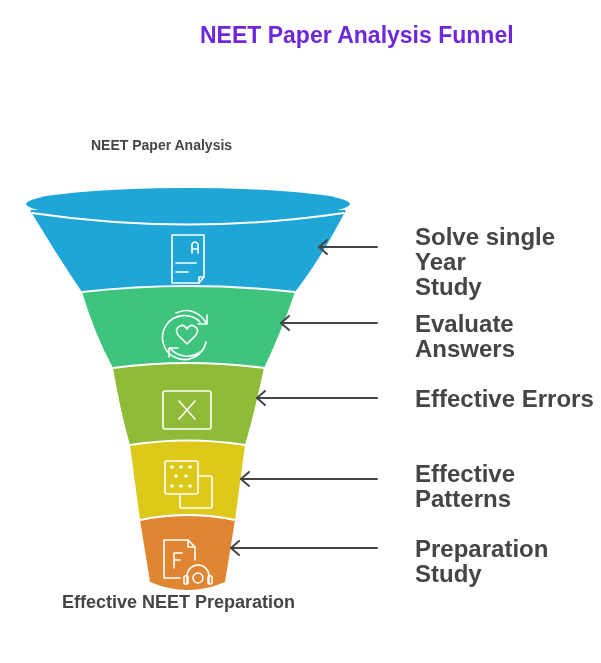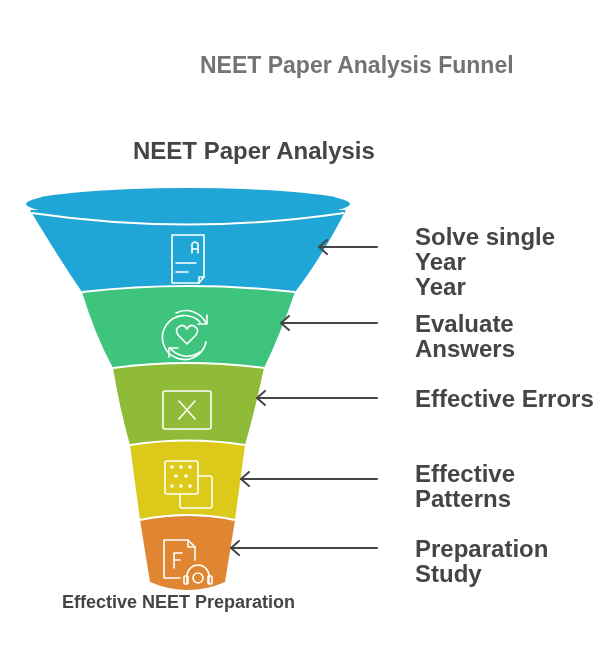--- a/index.html
+++ b/index.html
@@ -1,19 +1,19 @@
 <!DOCTYPE html>
 <html><head>
   <meta charset="utf-8">
   <style>
     html, body { margin: 0; padding: 0; background: #ffffff; }
     body { width: 601px; height: 663px; position: relative; overflow: hidden;
            font-family: "Liberation Sans", "DejaVu Sans", sans-serif; color: #3d3d3d; }
-    .title { position: absolute; left: 200px; top: 52px; font-size: 23px; font-weight: bold; color: #737373; white-space: nowrap; }
-    .top-label { position: absolute; left: 91px; top: 137px; font-size: 24px; font-weight: bold; color: #454545; white-space: nowrap; margin-left: 42px; }
+    .title { position: absolute; left: 200px; top: 22px; font-size: 23px; font-weight: bold; color: #6d28d9; white-space: nowrap; }
+    .top-label { position: absolute; left: 91px; top: 137px; font-size: 14px; font-weight: bold; color: #454545; white-space: nowrap; }
     .bottom-label { position: absolute; left: 62px; top: 592px; font-size: 18px; font-weight: bold; color: #454545; white-space: nowrap; }
     .step-label { position: absolute; left: 403px; font-size: 24px; font-weight: bold; color: #454545; line-height: 25px; width: 190px; margin-left: 12px; }
     svg.funnel { position: absolute; left: 0; top: 0; }
   </style>
 </head>
 <body>
 
 <div class="title">NEET Paper Analysis Funnel</div>
 <div class="top-label">NEET Paper Analysis</div>
 
@@ -107,20 +107,20 @@
     <path d="M249,472 L241,479 L249,486"></path>
   </g>
   <g fill="none" stroke="#454545" stroke-width="2" stroke-linecap="round" stroke-linejoin="round">
     <line x1="377" y1="548" x2="231" y2="548"></line>
     <path d="M239,541 L231,548 L239,555"></path>
   </g>
 </svg>
 
 <div class="step-label" style="top:224px;">
   <span>Solve single Year</span><br>
-  <span>Year</span>
+  <span>Study</span>
 </div>
 <div class="step-label" style="top:311px;">Evaluate Answers</div>
 <div class="step-label" style="top:386px;">Effective Errors</div>
 <div class="step-label" style="top:461px;">Effective Patterns</div>
 <div class="step-label" style="top:536px;">Preparation Study</div>
 
 <div class="bottom-label">Effective NEET Preparation</div>
 
 </body></html>

